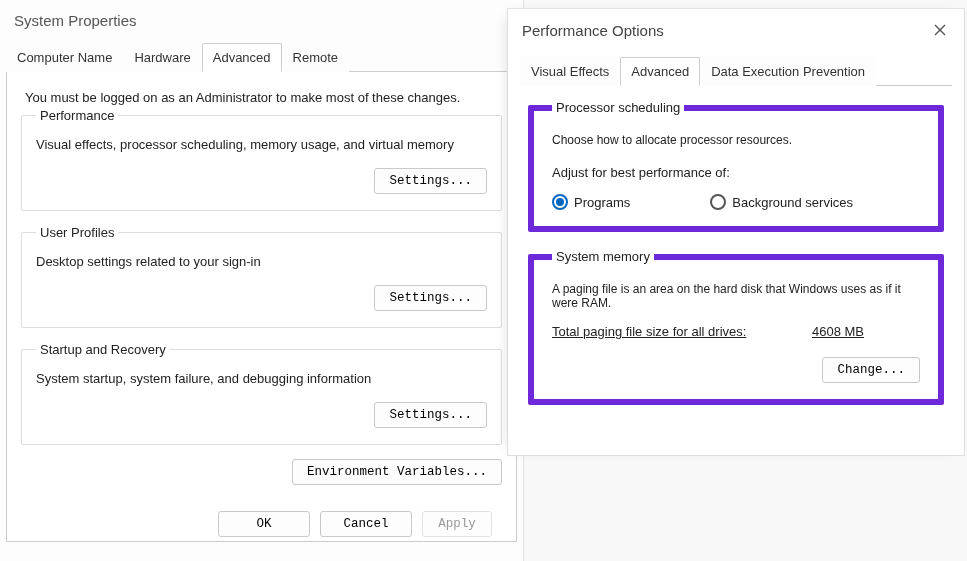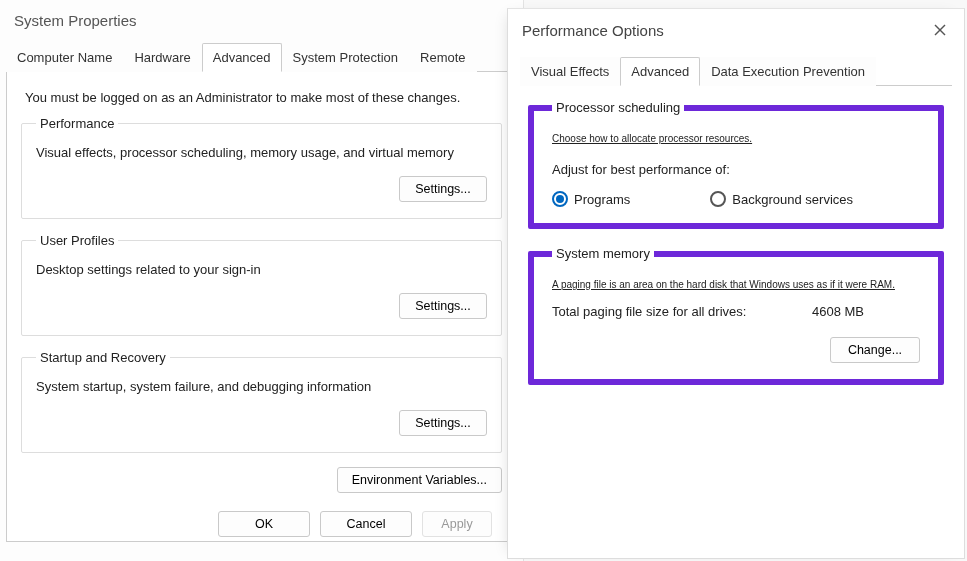--- a/index.html
+++ b/index.html
@@ -56,21 +56,21 @@
     margin: 0 6px;
     border: 1px solid #ccc;
     border-top: none;
     height: 470px;
     position: relative;
   }
 
   .notice {
     font-size: 13px;
     color: #222;
-    margin-bottom: 11px;
+    margin-bottom: 3px;
     padding-left: 4px;
   }
 
   fieldset.group {
     border: 1px solid #ddd;
     border-radius: 2px;
     margin-bottom: 14px;
     padding: 14px 14px 16px 14px;
     position: relative;
   }
@@ -90,20 +90,21 @@
   }
   button.win {
     min-width: 88px;
     height: 26px;
     padding: 2px 14px;
     font-size: 12.5px;
     border: 1px solid #c9c9c9;
     background: #fdfdfd;
     border-radius: 3px;
     cursor: pointer;
+    font-family: Liberation Mono, monospace;
   }
   button.win.disabled { color: #999; border-color:#e2e2e2; cursor: default; }
 
   .env-row {
     display: flex;
     justify-content: flex-end;
     margin-top: 8px;
     padding-right: 0;
   }
 
@@ -116,21 +117,21 @@
     gap: 10px;
     padding-right: 8px;
   }
 
   
   .perf {
     position: absolute;
     left: 507px;
     top: 8px;
     width: 458px;
-    height: 551px;
+    height: 448px;
     background: #fff;
     border: 1px solid #ddd;
     border-top: 1px solid #e3e3e3;
     box-shadow: -6px 0 14px -8px rgba(0,0,0,0.15);
   }
   .perf-titlebar {
     display: flex;
     justify-content: space-between;
     align-items: center;
     padding: 10px 10px 12px 14px;
@@ -164,55 +165,54 @@
     border: 6px solid #6d28d9;
     border-radius: 2px;
     margin-bottom: 17px;
     padding: 18px 18px 16px 18px;
   }
   fieldset.group2 legend {
     font-size: 13px;
     padding: 0 4px;
     color: #222;
   }
-  .g2-text { font-size: 10px; color:#222; margin-bottom: 18px; text-decoration: underline; }
+  .g2-text { font-size: 12px; color:#222; margin-bottom: 18px; }
   .g2-sub { font-size: 13px; color:#222; margin-bottom: 14px; }
 
   .radio-row {
     display: flex;
     gap: 80px;
     align-items: center;
   }
   .radio-wrap { display:flex; align-items:center; gap:6px; cursor:pointer; }
   .radio {
     width: 16px; height: 16px; border-radius:50%;
     border: 2px solid #555;
     display:inline-flex; align-items:center; justify-content:center;
   }
   .radio.checked { border-color:#0067c0; }
   .radio.checked::after {
     content:""; width:8px; height:8px; border-radius:50%; background:#0067c0;
   }
 
-  .vmrow { display:flex; align-items:center; }
+  .vmrow { display:flex; align-items:center;text-decoration:underline; }
   .vmlabel { flex: 0 0 260px; }
   .vmval { flex: 1; }
   .change-row { display:flex; justify-content:flex-end; margin-top:18px; }
 </style>
 </head>
 <body>
 
 <div class="sysprop">
   <div class="sysprop-title">System Properties</div>
 
   <div class="tabbar">
     <div class="tab">Computer Name</div>
     <div class="tab">Hardware</div>
     <div class="tab active">Advanced</div>
-    <div class="tab">System Protection</div>
     <div class="tab">Remote</div>
   </div>
 
   <div class="tabpane">
     <div class="notice">You must be logged on as an Administrator to make most of these changes.</div>
 
     <fieldset class="group">
       <legend>Performance</legend>
       <div class="group-desc">Visual effects, processor scheduling, memory usage, and virtual memory</div>
       <div class="btn-row">

